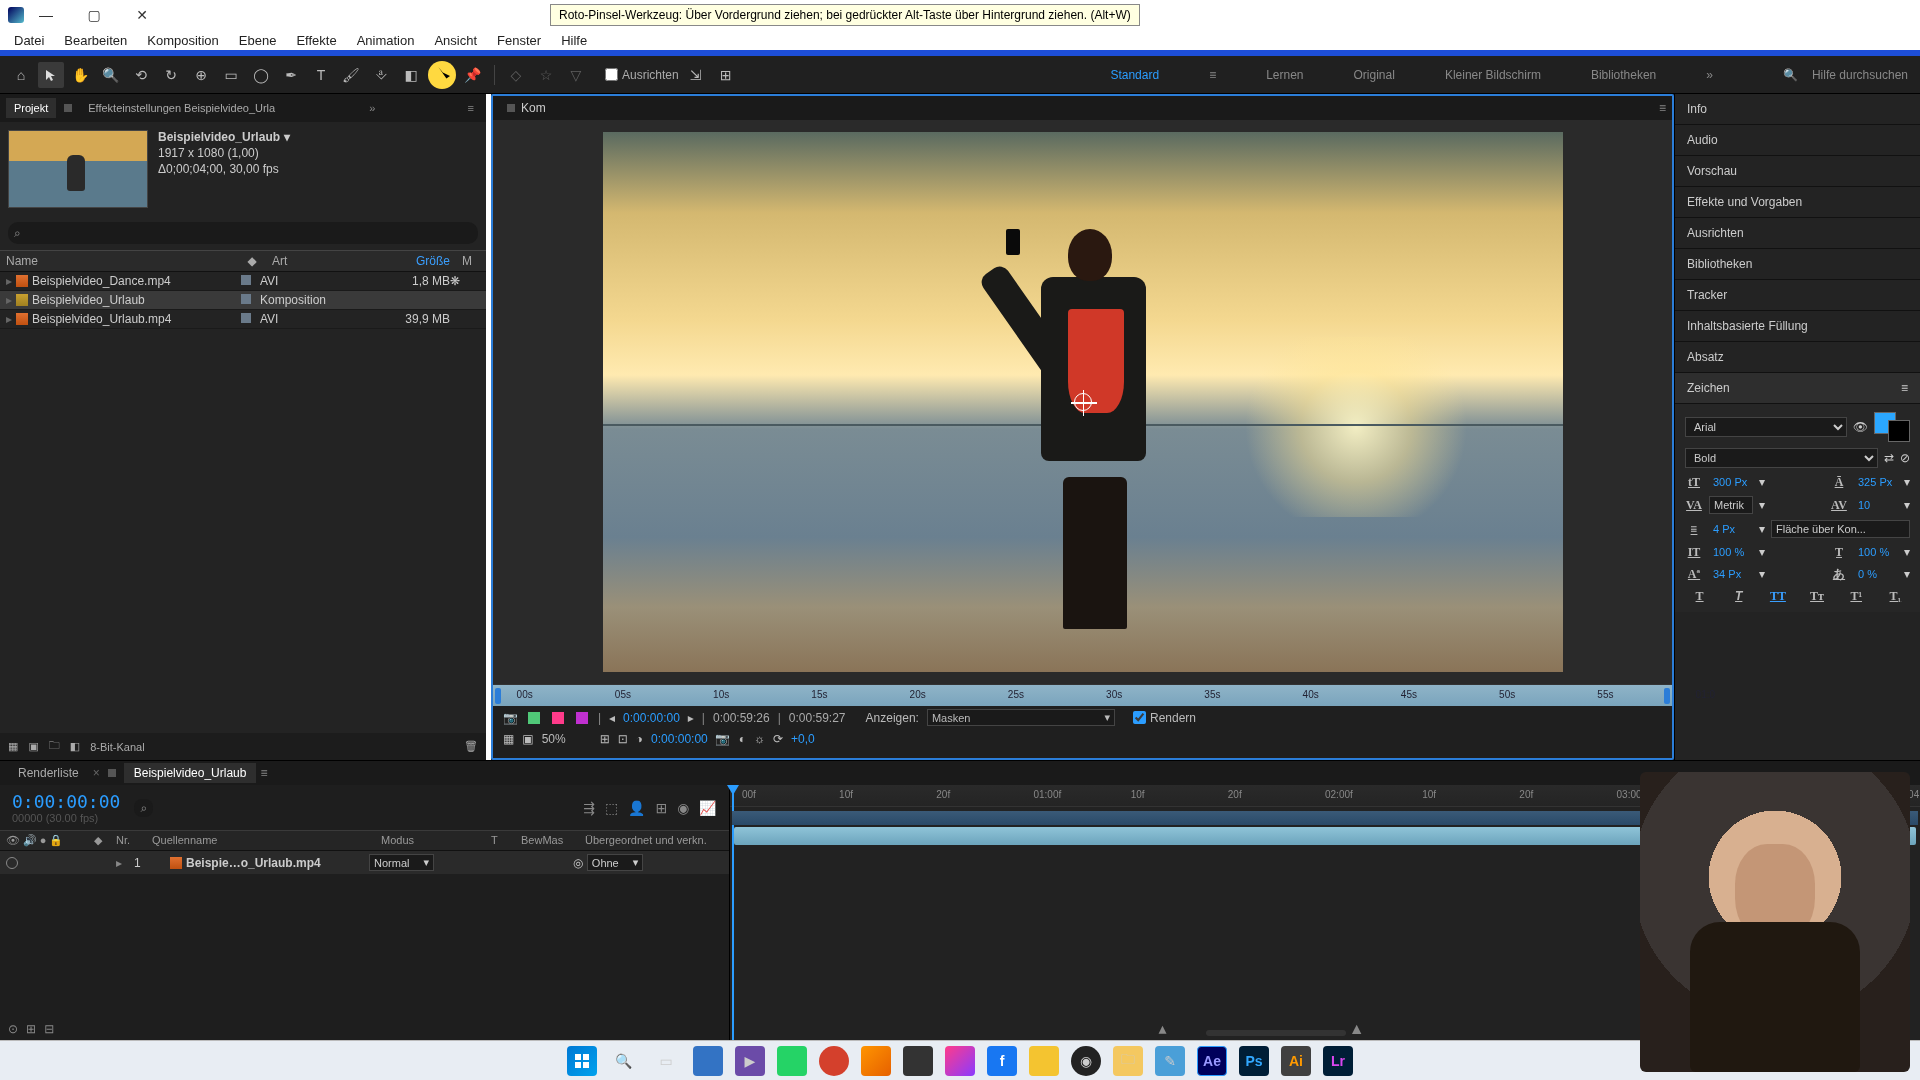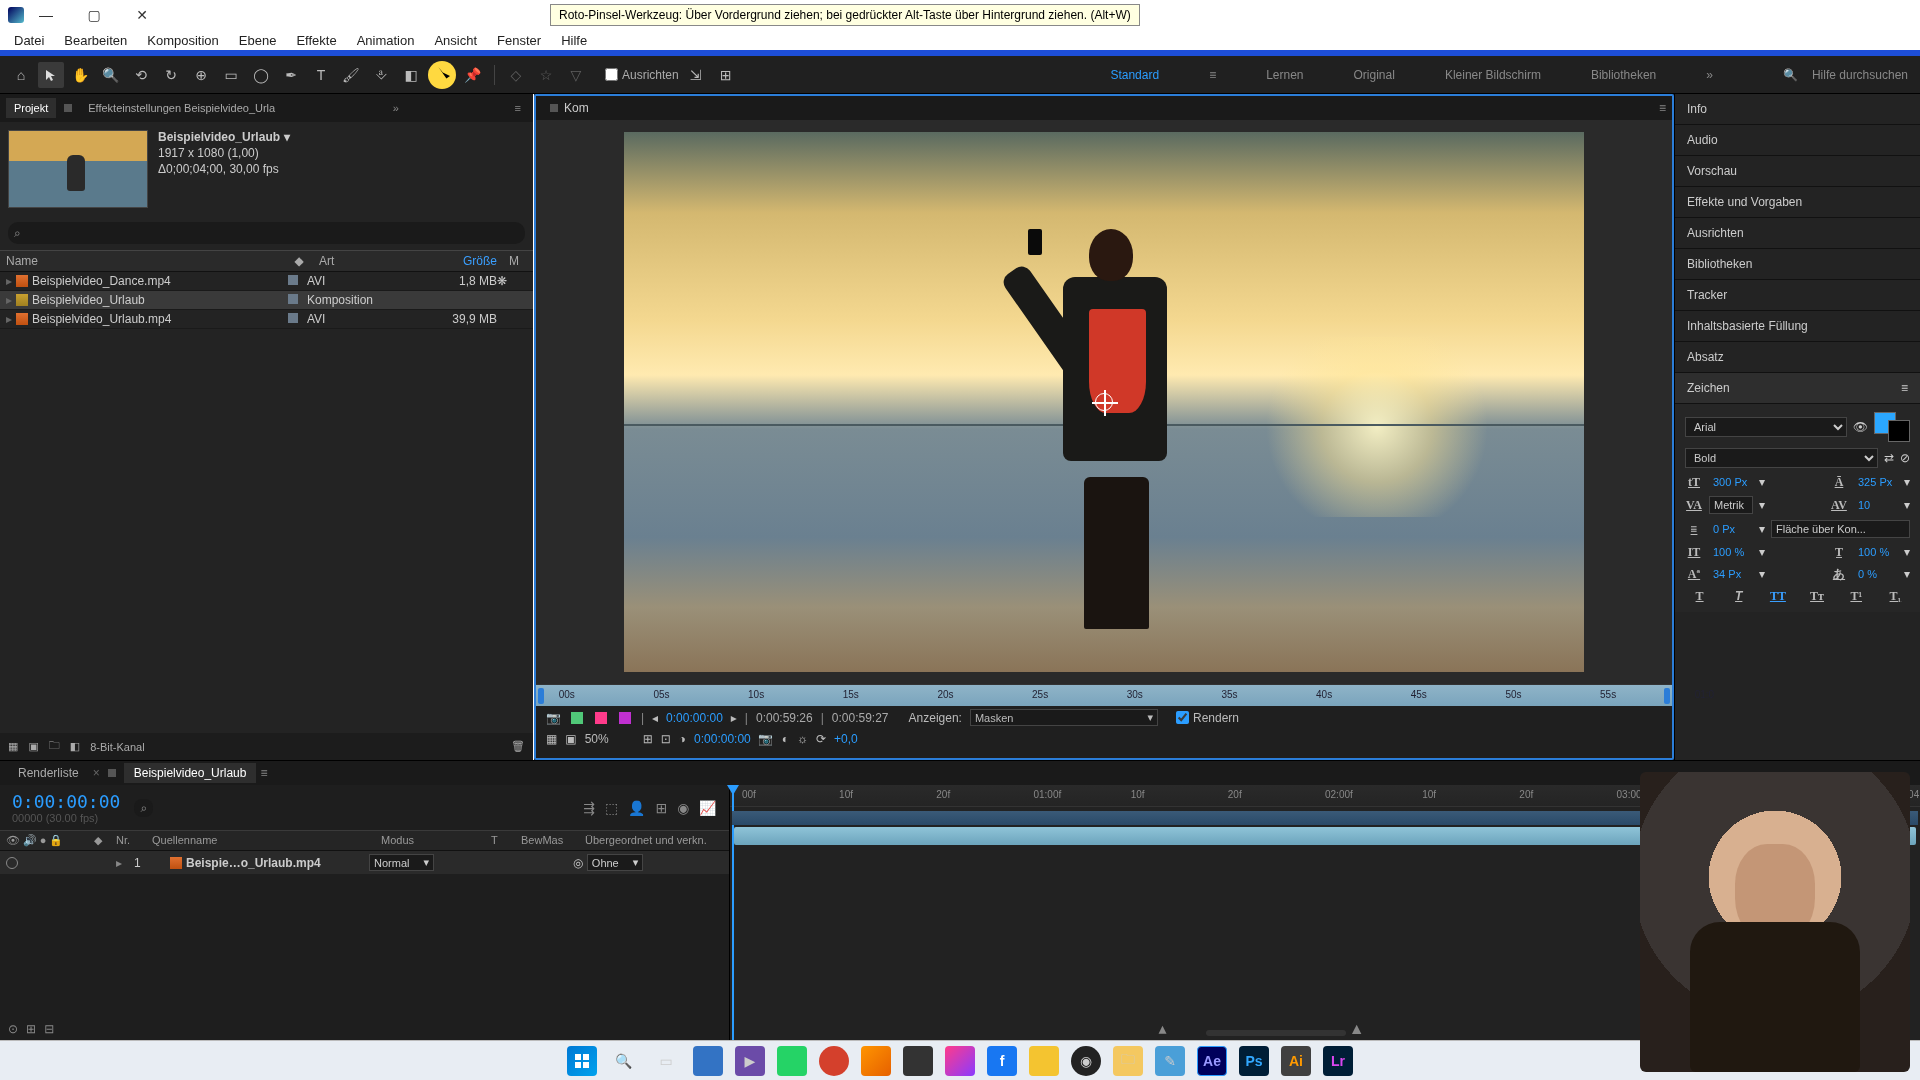--- a/index.html
+++ b/index.html
@@ -27,21 +27,21 @@
 .snap-chk input { accent-color: #2a6; }
 .workspace-tabs { margin-left: auto; display: flex; gap: 42px; font-size: 12px; align-items:center; }
 .workspace-tabs span { color: #888; cursor: pointer; padding: 6px 4px; }
 .workspace-tabs span.current { color: #2b9dff; }
 .search-help { display: flex; align-items: center; gap: 6px; margin-left: 20px; color: #888; font-size: 12px; }
 
 
 .main { display: flex; height: calc(100% - 30px - 26px - 38px - 280px - 40px); }
 
 
-.project-col { width: 534px; background: #232323; border-right: 1px solid #ffffff; display: flex; flex-direction: column; }
+.project-col { width: 491px; background: #232323; border-right: 5px solid #ffffff; display: flex; flex-direction: column; }
 .panel-tabs { display: flex; gap: 4px; padding: 4px 6px; font-size: 11px; background: #1a1a1a; align-items:center; }
 .panel-tabs .ptab { padding: 4px 8px; color: #aaa; cursor: pointer; }
 .panel-tabs .ptab.active { background: #2e2e2e; color: #fff; }
 .panel-tabs .more { margin-left: auto; color: #888; padding: 0 6px; }
 .proj-header { display: flex; padding: 8px; gap: 10px; }
 .thumb { width: 140px; height: 78px; background: linear-gradient(to bottom, #d4a854 0%, #d4a854 40%, #5a7a8c 40%, #5a7a8c 100%); border: 1px solid #444; position:relative; }
 .thumb::after { content:''; position:absolute; width:18px; height:36px; background:#2a2a2a; border-radius:6px 6px 3px 3px; left:58px; top:24px; }
 .proj-meta { font-size: 12px; color: #ccc; display:flex; flex-direction:column; gap:2px; }
 .proj-meta .name { font-weight: bold; display:flex; align-items:center; gap:4px; }
 .proj-search { margin: 6px 8px; padding: 4px 6px; background: #1a1a1a; border-radius: 10px; display: flex; align-items: center; gap: 6px; font-size: 12px; color: #888; }
@@ -431,21 +431,21 @@
       <div class="char-row">
         <span class="Ticon">VA</span>
         <span class="val">Metrik</span>
           <span>▾</span>
         <span class="Ticon" style="margin-left:auto">AV</span>
         <span class="val blue">10</span>
           <span>▾</span>
       </div>
       <div class="char-row">
         <span class="Ticon">≡</span>
-        <span class="val blue">0 Px</span>
+        <span class="val blue">4 Px</span>
           <span>▾</span>
         <span class="val" style="margin-left:auto;flex:1">Fläche über Kon...</span>
       </div>
       <div class="char-row">
         <span class="Ticon">IT</span>
         <span class="val blue">100 %</span>
           <span>▾</span>
         <span class="Ticon" style="margin-left:auto">T̲</span>
         <span class="val blue">100 %</span>
           <span>▾</span>

